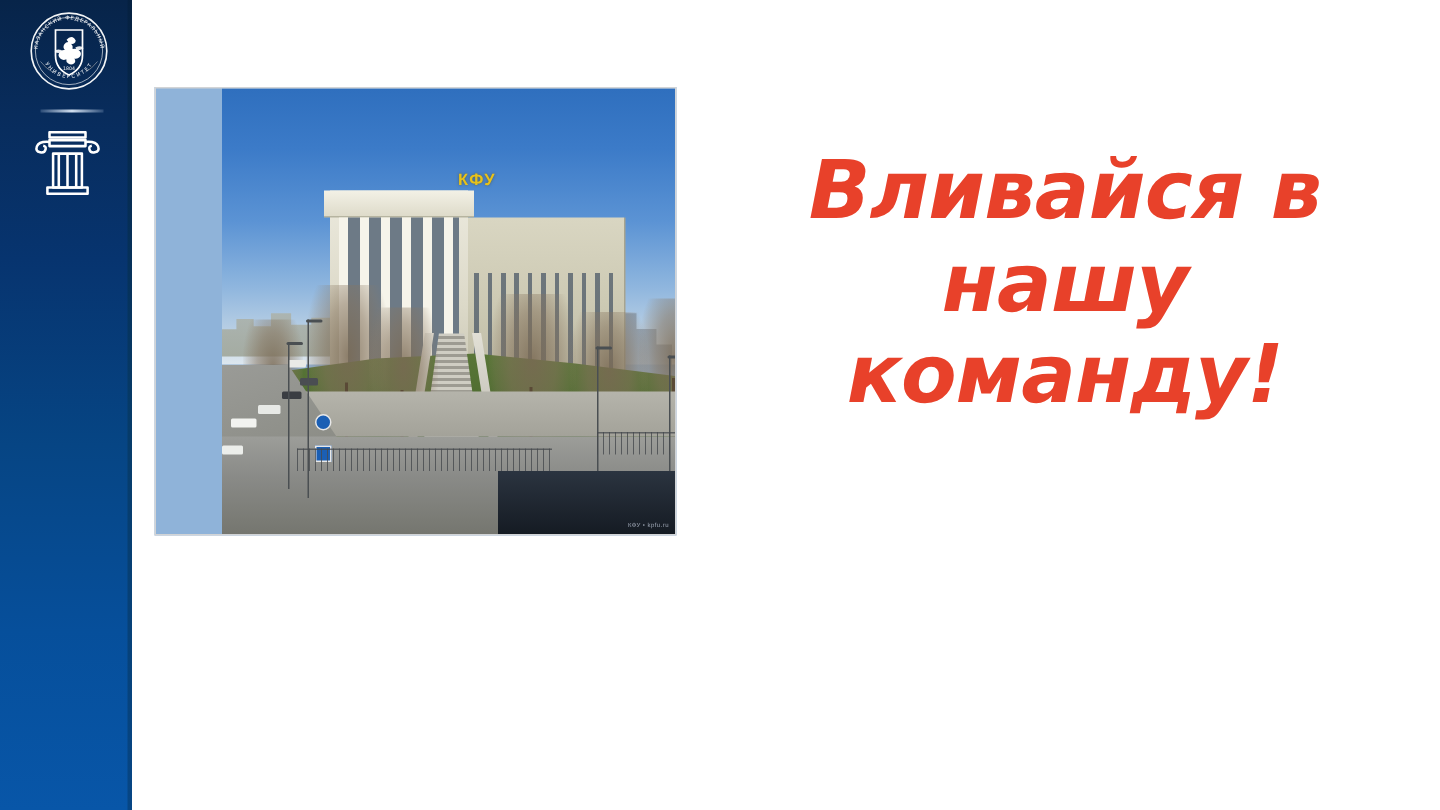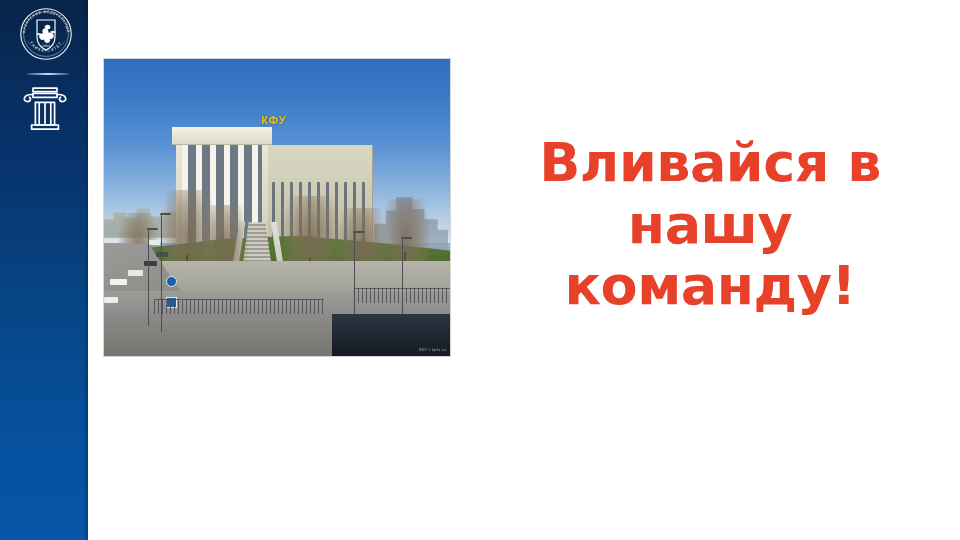--- a/index.html
+++ b/index.html
@@ -84,20 +84,21 @@
     height: 299px;
     border: 1px solid #d2d4d6;
     box-sizing: border-box;
     background: #8fb3d9;
     overflow: hidden;
   }
   .photo {
     position: absolute;
     inset: 0;
     overflow: hidden;
+    margin-left: 44px;
   }
 
   
   .sky {
     position: absolute;
     left: 0; top: 0; right: 0; height: 62%;
     background: linear-gradient(180deg,
       #2f6fbe 0%,
       #3c7bc8 22%,
       #5b93d4 48%,
@@ -345,26 +346,26 @@
 
   
   .headline {
     position: absolute;
     left: 492px;
     top: 96px;
     width: 436px;
     text-align: center;
     font-family: "DejaVu Sans", sans-serif;
     font-weight: bold;
+    font-style: italic;
     font-size: 54px;
     line-height: 1.14;
     color: #e8412a;
     letter-spacing: -0.5px;
     white-space: pre-line;
-    margin-top: 36px;
   }
 </style>
 </head>
 <body>
 
 <div class="slide">
 
   <div class="sidebar">
 
     <div class="emblem">

